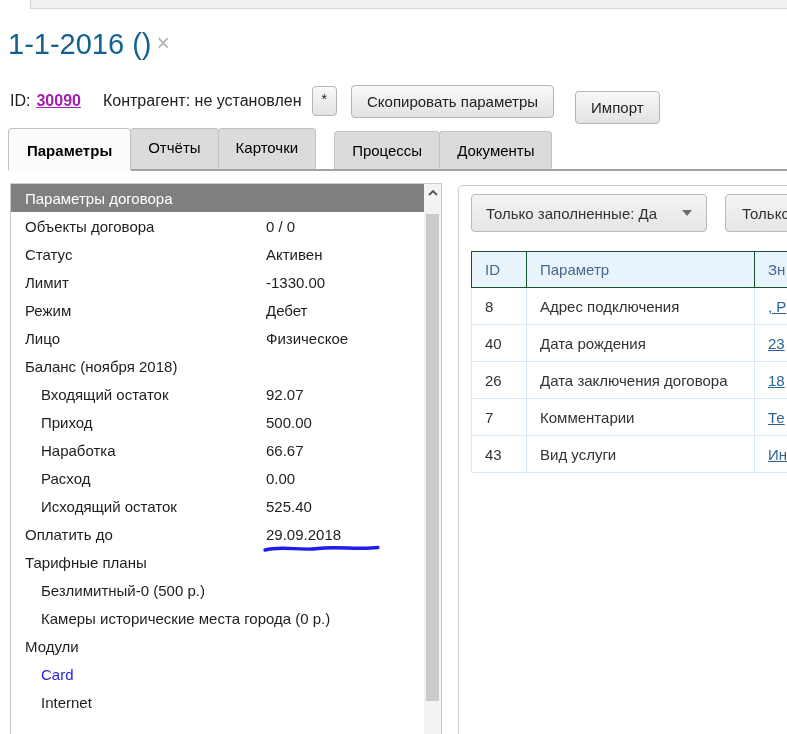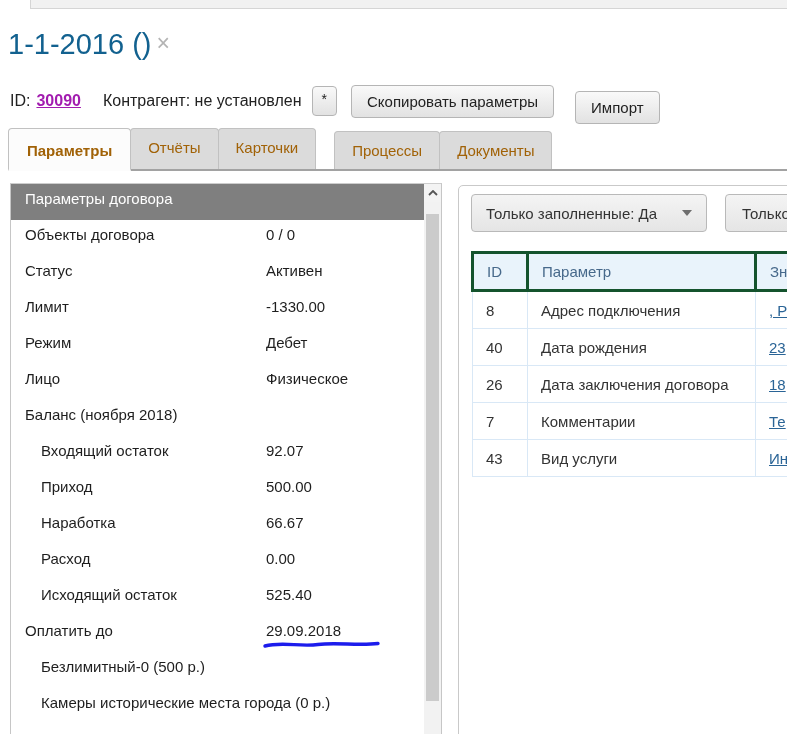--- a/index.html
+++ b/index.html
@@ -28,32 +28,32 @@
     color:#222; font-size:15px; padding:7px 15px; cursor:pointer; font-family:inherit; }
   .btn-star { margin-left:10px; padding:4px 9px 8px; font-size:14px; height:30px; box-sizing:border-box; }
   .btn-copy { margin-left:14px; }
   .btn-import { margin-left:21px;margin-top:12px; }
 
   
   .tabbar { position:absolute; left:8px; top:128px; width:779px; display:flex; align-items:flex-end;
     border-bottom:2px solid #a2a2a2; }
   .tabgroup { display:flex; }
   .tab { background:#dbdbdb; border:1px solid #c1c1c1; border-bottom:none; border-radius:4px 4px 0 0;
-    padding:10px 17px; font-size:15px; color:#a16207; cursor:pointer; white-space:nowrap; }
+    padding:10px 17px; font-size:15px; color:#000000; cursor:pointer; white-space:nowrap; }
   .tab + .tab { margin-left:-1px; }
   .tab.active { background:#fcfcfc; font-weight:bold; padding:13px 18px 10px;
     margin-bottom:-2px; border-bottom:2px solid #fcfcfc; }
   .tab-spacer { width:18px; }
 
   
   .left-panel { position:absolute; left:10px; top:183px; width:430px; height:561px;
     border-left:1px solid #c6c6c6; border-right:1px solid #c6c6c6; border-top:1px solid #cdcdcd;
     background:#fff; }
   .rows { position:absolute; left:0; top:0; right:17px; }
-  .prow { height:36px; position:relative; font-size:15px; color:#1e1e1e; cursor:default; }
+  .prow { height:28px; position:relative; font-size:15px; color:#1e1e1e; cursor:default; }
   .prow .lbl { position:absolute; left:14px; top:6px; white-space:nowrap; }
   .prow.indent .lbl { left:30px; }
   .prow .val { position:absolute; left:255px; top:6px; white-space:nowrap; }
   .prow.grp-header { background:#7f7f7f; }
   .prow.grp-header .lbl { color:#ffffff; }
   .link-blue { color:#2323dd; cursor:pointer; }
   .annot-svg { position:absolute; left:251px; top:22px; overflow:visible; }
 
   
   .scrollbar { position:absolute; right:0; top:0; width:17px; height:100%; background:#f2f2f2; }
@@ -69,21 +69,21 @@
     border:1px solid #b9b9b9; border-radius:4px; padding:0 14px; font-size:15px; color:#333;
     height:38px; box-sizing:border-box; cursor:pointer; white-space:nowrap; }
   .caret { width:0; height:0; border-left:5px solid transparent; border-right:5px solid transparent;
     border-top:6px solid #6e6e6e; }
   .btn-only { margin-left:18px; min-width:130px; height:38px; box-sizing:border-box;
     text-align:left; padding:0 16px; display:flex; align-items:center; }
 
   .rp-table { position:absolute; left:12px; top:65px; border-collapse:collapse; table-layout:fixed;
     width:390px; font-size:15px; border:1px solid #c4d8ea; }
   .rp-table th { background:#e9f3fb; color:#47698b; font-weight:normal; text-align:left;
-    height:35px; padding:0 0 0 13px; border:3px solid #14532d; overflow:hidden; }
+    height:35px; padding:0 0 0 13px; border:1px solid #14532d; overflow:hidden; }
   .rp-table td { height:36px; padding:0 0 0 13px; border:1px solid #d9e8f6; color:#333;
     white-space:nowrap; overflow:hidden; }
   .td-id { color:#555; }
   .cell-link { color:#2a6496; text-decoration:underline; cursor:pointer; }
 </style>
 </head>
 <body>
 
 <div class="top-strip">
   <div class="notch"></div>
@@ -164,20 +164,23 @@
       <span class="lbl">Исходящий остаток</span>
       <span class="val">525.40</span>
     </div>
     <div class="prow">
       <span class="lbl">Оплатить до</span>
       <span class="val">29.09.2018</span>
       <svg class="annot-svg" width="120" height="12" viewBox="0 0 120 12">
         <path d="M3 8 C20 3.5 38 9 56 6.5 C74 4 96 8 116 5.5" stroke="#1c1cec" stroke-width="3.4" fill="none" stroke-linecap="round"></path>
       </svg>
     </div>
+    <div class="prow">
+      <span class="lbl">Тарифные планы</span>
+    </div>
     <div class="prow indent">
       <span class="lbl">Безлимитный-0 (500 р.)</span>
     </div>
     <div class="prow indent">
       <span class="lbl">Камеры исторические места города (0 р.)</span>
     </div>
     <div class="prow">
       <span class="lbl">Модули</span>
     </div>
     <div class="prow indent">

